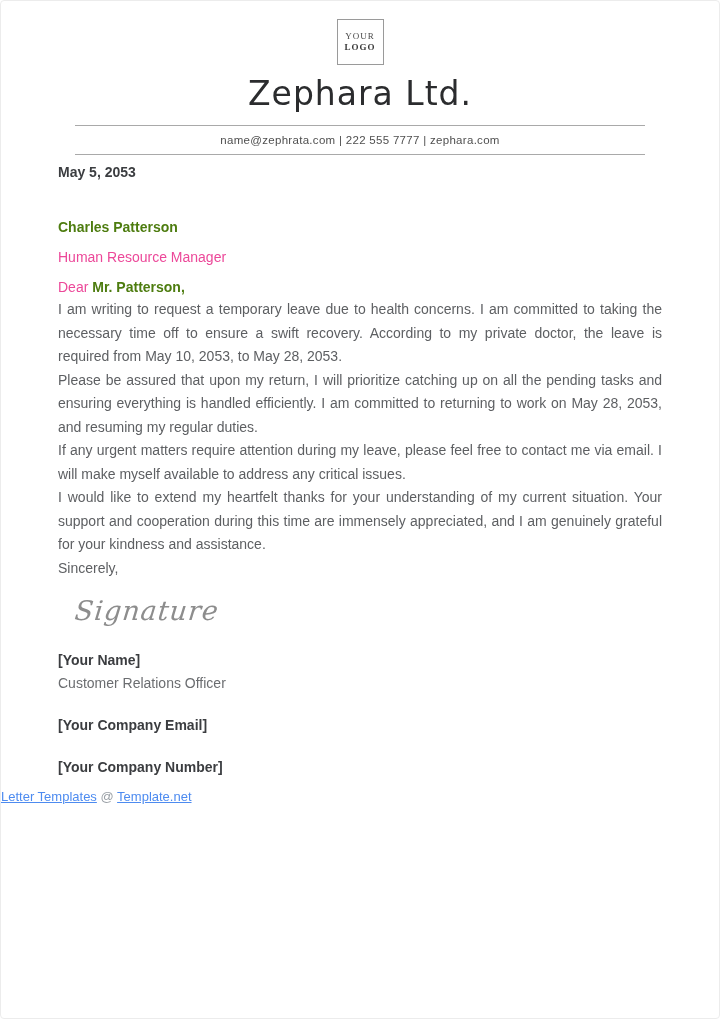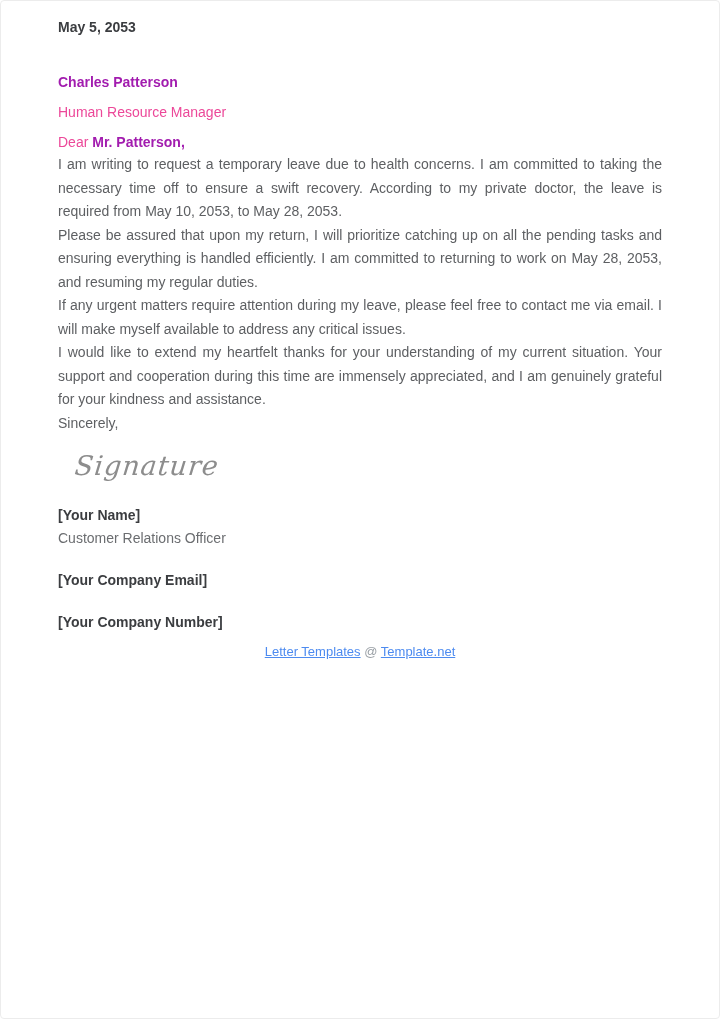--- a/index.html
+++ b/index.html
@@ -70,29 +70,29 @@
     margin-top: 106px;
     text-align: center;
     font-size: 24px;
     font-weight: bold;
     letter-spacing: 0.5px;
     color: #26272a;
     line-height: 28px;
   }
 
   .letter-date {
-    margin-top: 18px;
+    margin-top: 9px;
     font-size: 14px;
     font-weight: bold;
     color: #3b3d40;
   }
 
   .recipient { margin-top: 37px; font-size: 14px; }
   .recipient .line { line-height: 21px; margin-bottom: 9px; }
-  .recipient .bold { font-weight: bold; color: #a21caf; }
+  .recipient .bold { font-weight: bold; color: #4d7c0f; }
   .recipient .muted { color: #ec4899; }
   .recipient .salutation { margin-bottom: 0; }
 
   .body-text p {
     font-size: 14px;
     line-height: 23.5px;
     text-align: justify;
     color: #5d5f62;
   }
   .body-text .closing { text-align: left; }
@@ -111,35 +111,44 @@
 
   .signer-block { margin-top: 24px; font-size: 14px; }
   .signer-block .line { line-height: 20px; }
   .signer-block .bold { font-weight: bold; color: #3b3d40; }
   .signer-block .muted { color: #6b6d70; margin-top: 3px; }
   .signer-block .spaced { margin-top: 22px; }
 
   
   .footer {
     margin-top: 12px;
-    text-align: center;
     font-size: 13px;
   }
   .footer a {
     color: #4d8bf0;
     text-decoration: underline;
     cursor: pointer;
   }
   .footer .at-sep { color: #9aa0a6; text-decoration: none; }
 </style>
 </head>
 <body>
 
 <div class="page">
 
+  <div class="header">
+    <div class="logo-box">
+      <span class="logo-line">YOUR</span>
+      <span class="logo-line bold">LOGO</span>
+    </div>
+    <div class="company-name">Zephara Ltd.</div>
+    <hr class="rule">
+    <div class="contact-line">name@zephrata.com | 222 555 7777 | zephara.com</div>
+    <hr class="rule second">
+  </div>
 
   <div class="letter">
     <div class="letter-date">May 5, 2053</div>
 
     <div class="recipient">
       <div class="line bold">Charles Patterson</div>
       <div class="line muted">Human Resource Manager</div>
       <div class="line salutation"><span class="muted">Dear </span><span class="bold">Mr. Patterson,</span></div>
     </div>
 

